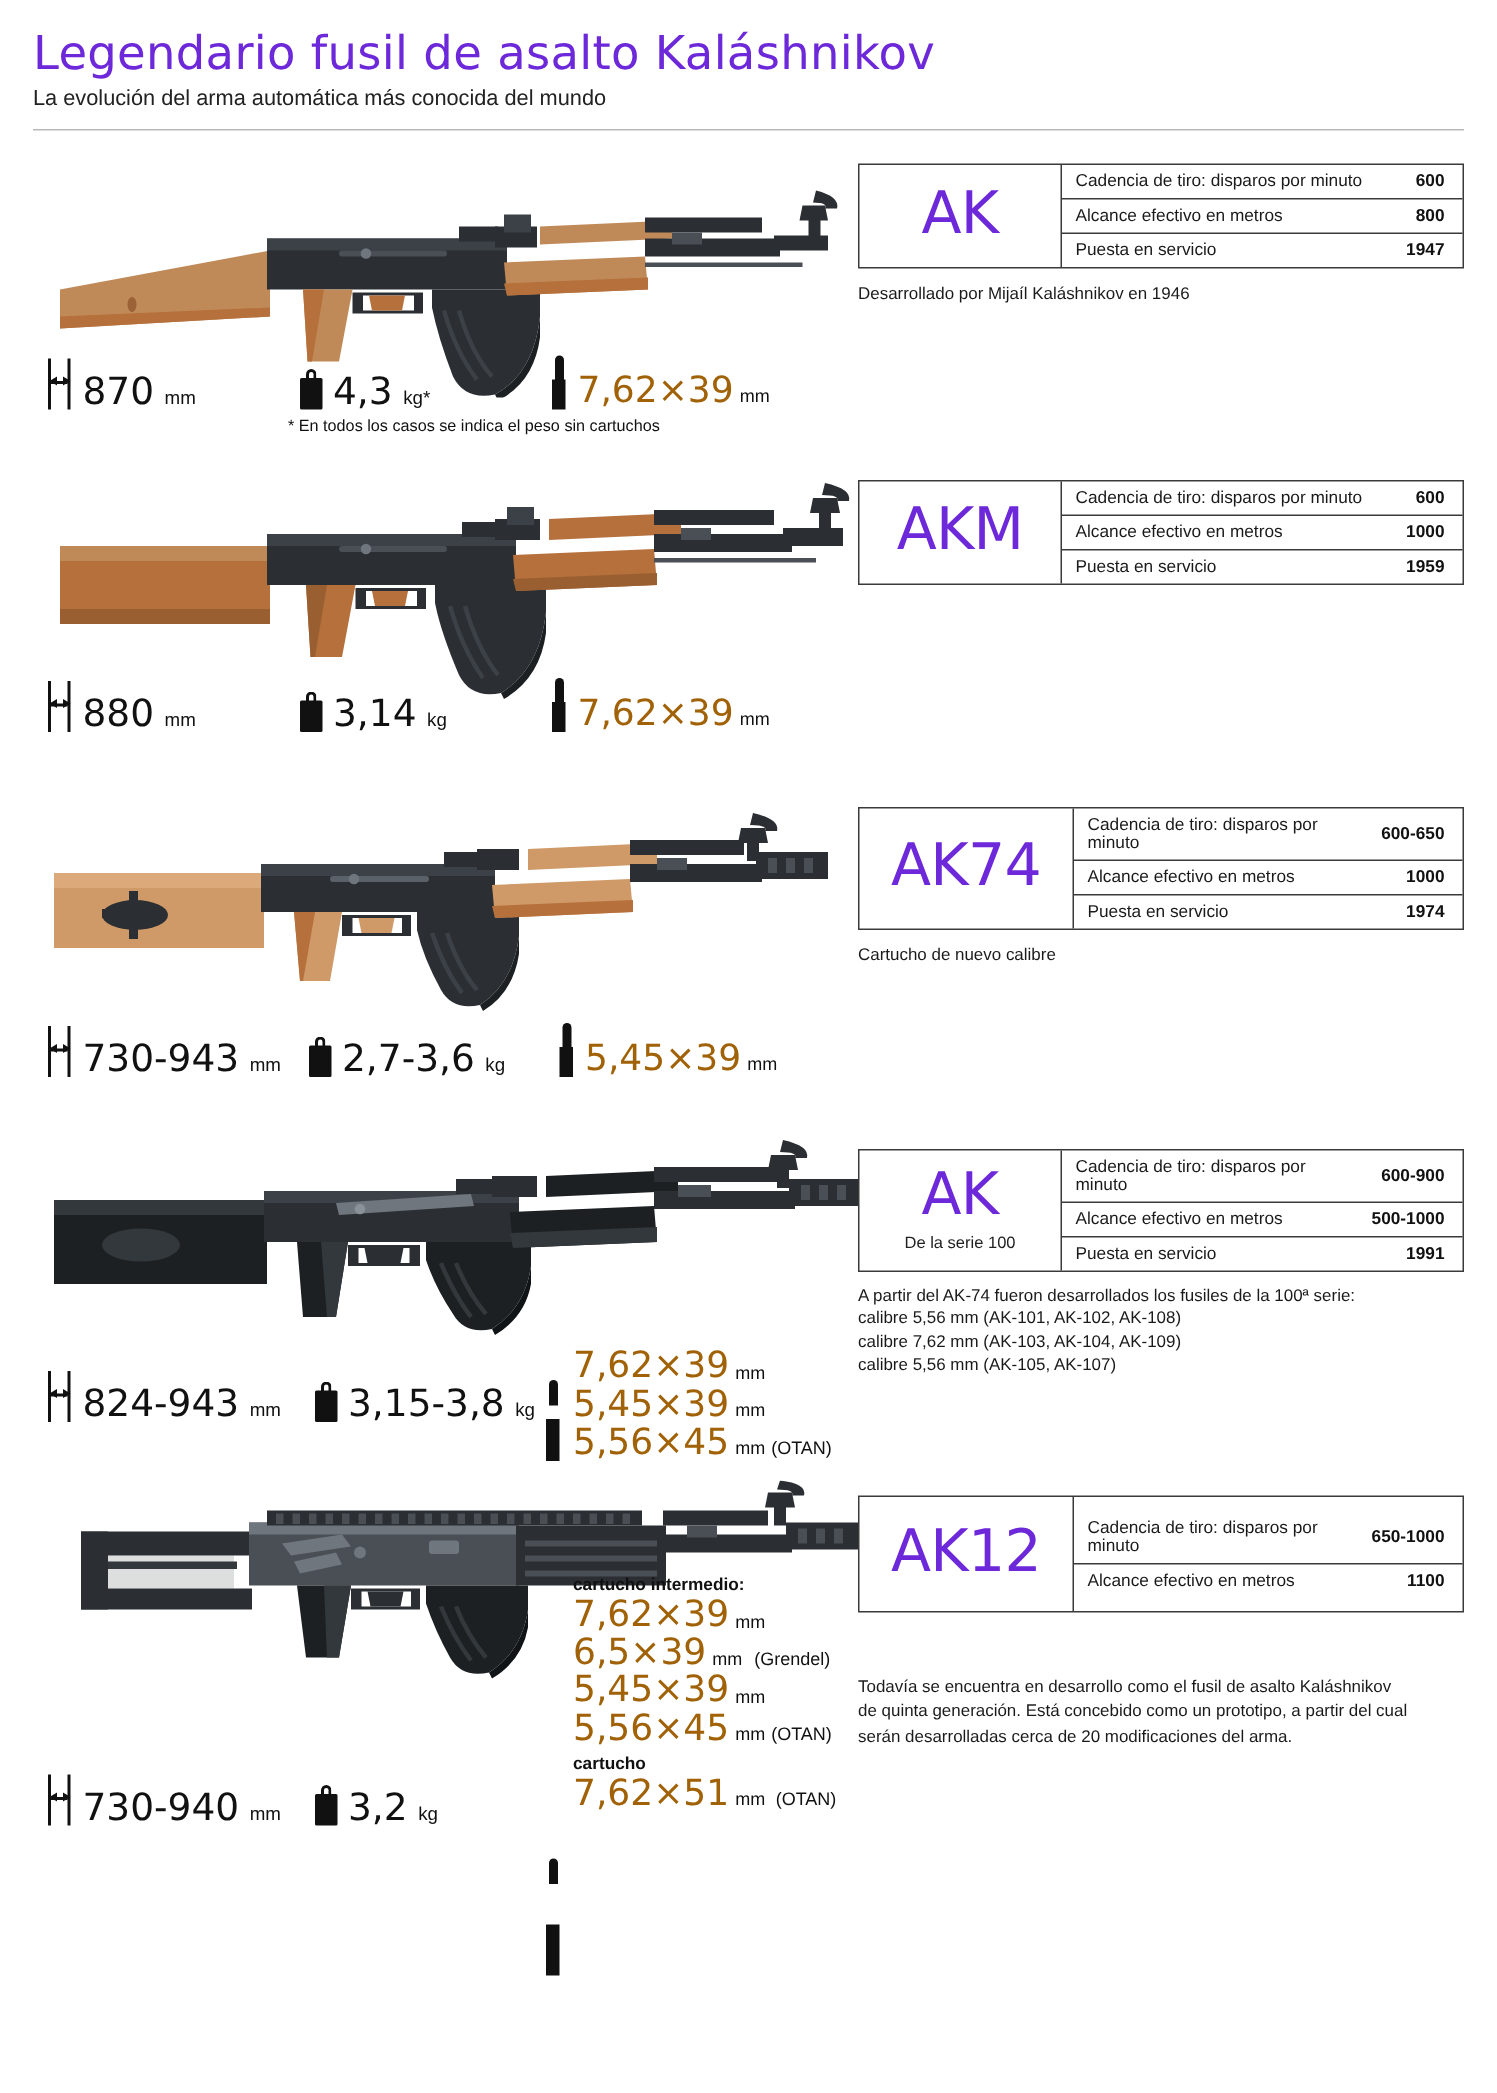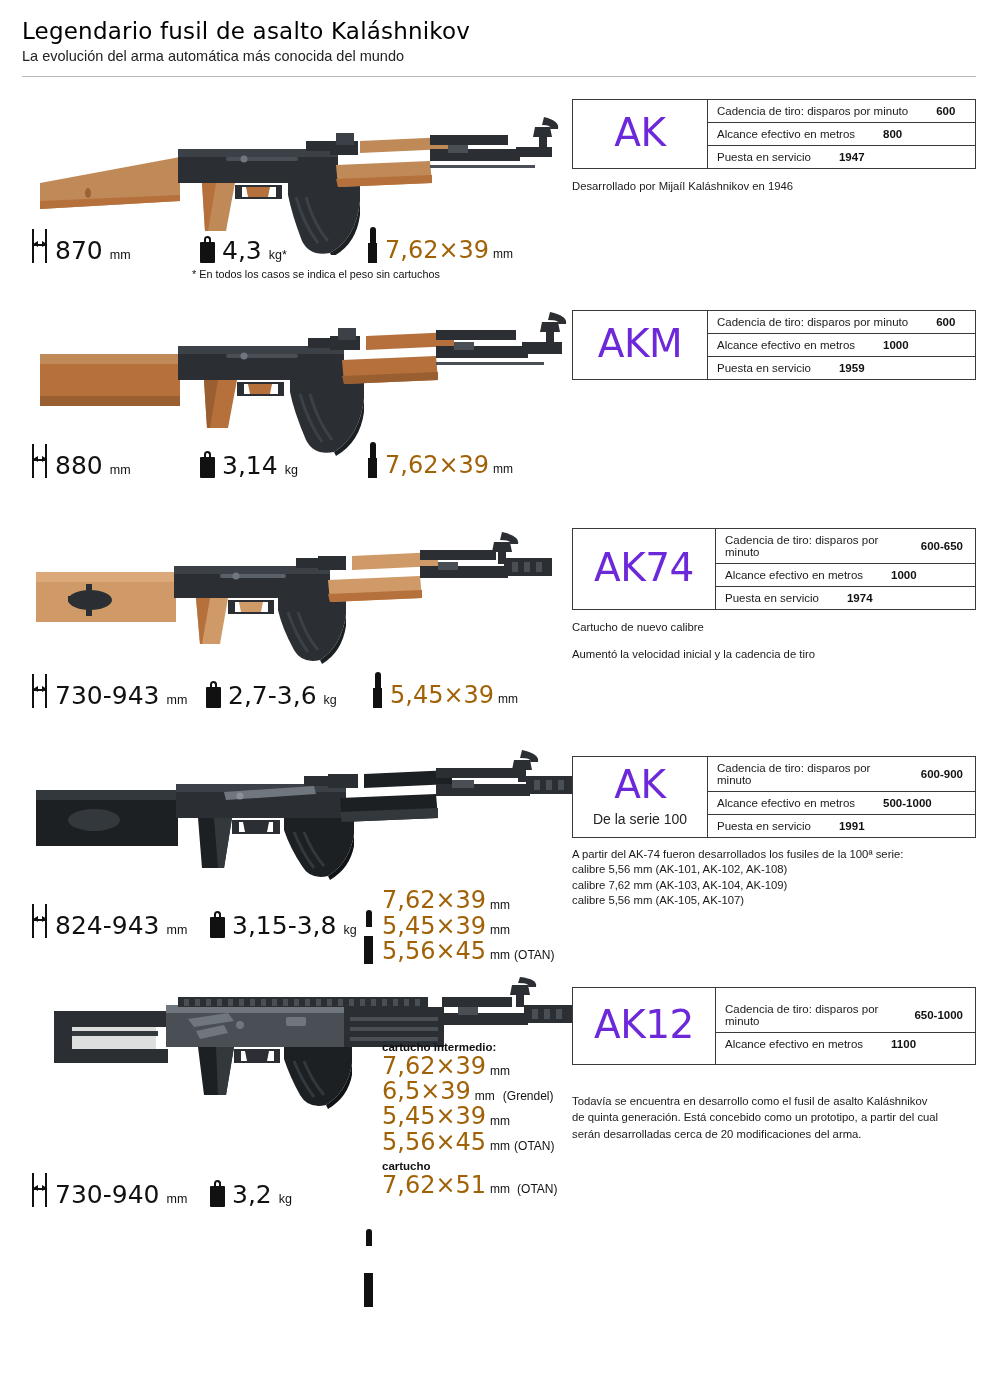--- a/index.html
+++ b/index.html
@@ -10,24 +10,24 @@
     background: #ffffff;
     font-family: "Liberation Sans", sans-serif;
     color: #1a1a1a;
     position: relative;
     overflow: hidden;
   }
 
   
   .header { padding: 18px 22px 0 22px; }
   .title {
-    font-size: 23px;
+    font-size: 31px;
     font-weight: 400;
     letter-spacing: 0.2px;
-    color: #000000;
+    color: #6d28d9;
     margin: 0 0 4px 0;
     font-family: "DejaVu Sans", sans-serif;
   }
   .subtitle {
     font-size: 14.5px;
     color: #222;
     margin: 0 0 12px 0;
   }
   .header-rule {
     border-top: 1px solid #b9b9b9;
@@ -52,34 +52,35 @@
   }
   .spec-name .big {
     font-size: 39px;
     font-weight: 400;
     line-height: 1.05;
     color: #6d28d9;
     letter-spacing: -0.5px;
     font-family: "DejaVu Sans", sans-serif;
   }
   .spec-name .sub {
-    font-size: 14px;
+    font-size: 11px;
     color: #222;
     margin-top: 6px;
   }
   .spec-table {
     flex: 1 1 auto;
     display: flex;
     flex-direction: column;
     justify-content: center;
     border-left: 1px solid #3a3a3a;
   }
   .spec-line {
     display: flex;
     align-items: center;
+    justify-content: space-between;
     padding: 5px 12px 5px 9px;
     border-bottom: 1px solid #3a3a3a;
     font-size: 11.5px;
   }
   .spec-line:last-child { border-bottom: none; }
   .spec-line .lbl { color: #1a1a1a; }
   .spec-line .val { font-weight: bold; color: #111; white-space: nowrap; padding-left: 28px; }
 
   .note {
     font-size: 11.3px;
@@ -461,21 +462,20 @@
           <span class="val">1000</span>
         </div>
         <div class="spec-line">
           <span class="lbl">Puesta en servicio</span>
           <span class="val">1974</span>
         </div>
       </div>
     </div>
     <div class="note">
       <span class="ln">Cartucho de nuevo calibre</span>
-      <span class="ln" style="margin-top:9px;">Aumentó la velocidad inicial y la cadencia de tiro</span>
     </div>
   </div>
 </div>
 
 <div class="block" style="height:235px;">
 
   <div class="rifle" style="position:absolute;left:28px;top:8px;">
     <svg width="560" height="160" viewBox="0 0 560 160">
       <path d="M8 40 L150 40 L150 96 L8 96 Z" fill="#1c2023"></path>
       <path d="M8 40 L150 40 L150 50 L8 50 Z" fill="#33383d"></path>
@@ -733,19 +733,19 @@
         <div class="spec-line">
           <span class="lbl">Cadencia de tiro: disparos por minuto</span>
           <span class="val">650-1000</span>
         </div>
         <div class="spec-line">
           <span class="lbl">Alcance efectivo en metros</span>
           <span class="val">1100</span>
         </div>
       </div>
     </div>
-    <div class="note" style="line-height:1.45;margin-top:28px;">
+    <div class="note" style="line-height:1.45;margin-top:42px;">
       <span class="ln">Todavía se encuentra en desarrollo como el fusil de asalto Kaláshnikov</span>
       <span class="ln">de quinta generación. Está concebido como un prototipo, a partir del cual</span>
       <span class="ln">serán desarrolladas cerca de 20 modificaciones del arma.</span>
     </div>
   </div>
 </div>
 
 </body></html>

